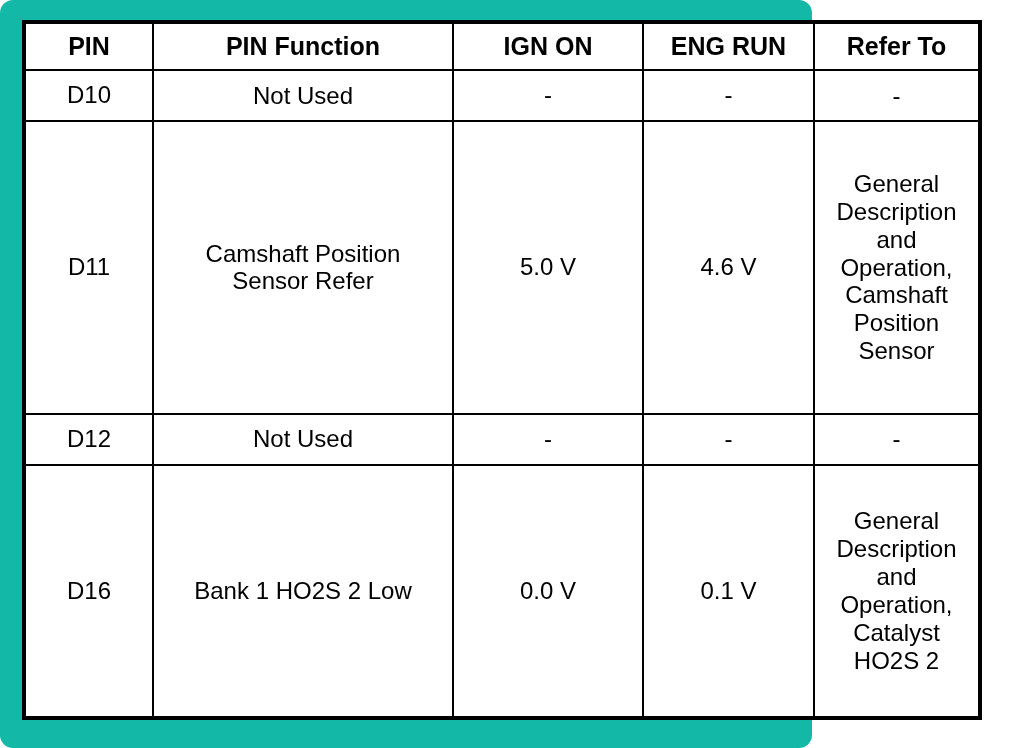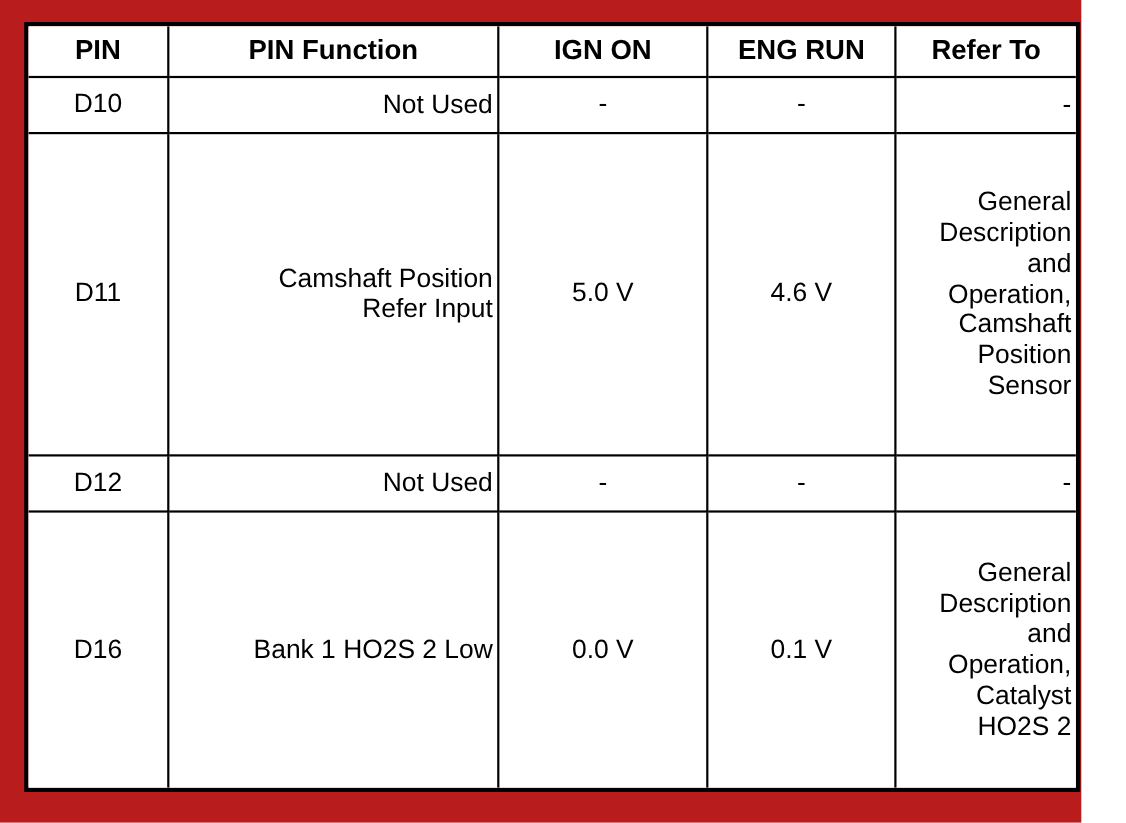--- a/index.html
+++ b/index.html
@@ -10,23 +10,24 @@
   body {
     width: 1024px;
     height: 748px;
     font-family: "Liberation Sans", sans-serif;
     color: #000000;
     overflow: hidden;
   }
 
   .page {
     position: relative;
-    width: 983px;
+    width: 812px;
     height: 748px;
-    background: #b91c1c;
+    background: #14b8a6;
+    border-radius: 13px;
   }
 
   
   .pin-table-wrap {
     position: absolute;
     left: 22px;
     top: 20px;
     width: 960px;
     height: 700px;
     border: 4px solid #000000;
@@ -79,21 +80,20 @@
     font-weight: normal;
     line-height: 1.12;
   }
 
   tr.row-short td { height: 42px; }
   tr.row-tall-d11 td { height: 240px; }
   tr.row-tall-d16 td { height: 206px; }
 
   .cell-lines {
     display: block;
-    text-align: right;
   }
   .cell-lines .ln {
     display: block;
     line-height: 1.16;
   }
 
   .dash { font-size: 24px; }
 </style>
 </head>
 <body>
@@ -136,21 +136,21 @@
                 <span class="ln">-</span>
               </span>
             </td>
         </tr>
 
         <tr class="row-tall-d11">
           <td>D11</td>
           <td>
               <span class="cell-lines">
                 <span class="ln">Camshaft Position</span>
-                <span class="ln">Refer Input</span>
+                <span class="ln">Sensor Refer</span>
               </span>
             </td>
           <td>5.0 V</td>
           <td>4.6 V</td>
           <td>
               <span class="cell-lines">
                 <span class="ln">General</span>
                 <span class="ln">Description</span>
                 <span class="ln">and</span>
                 <span class="ln">Operation,</span>

